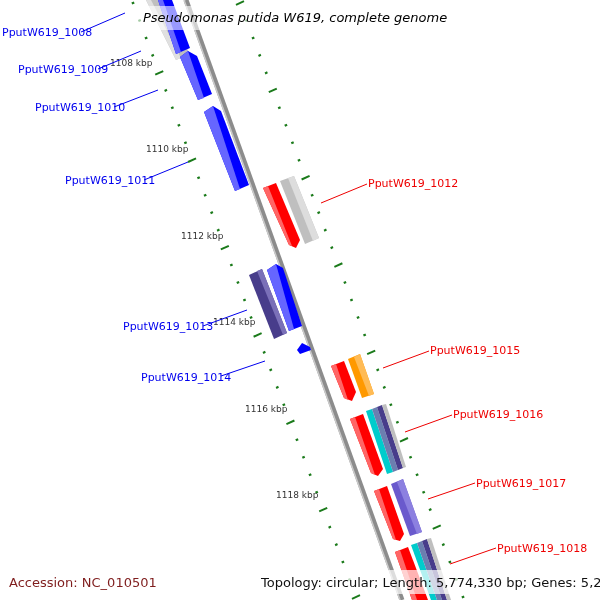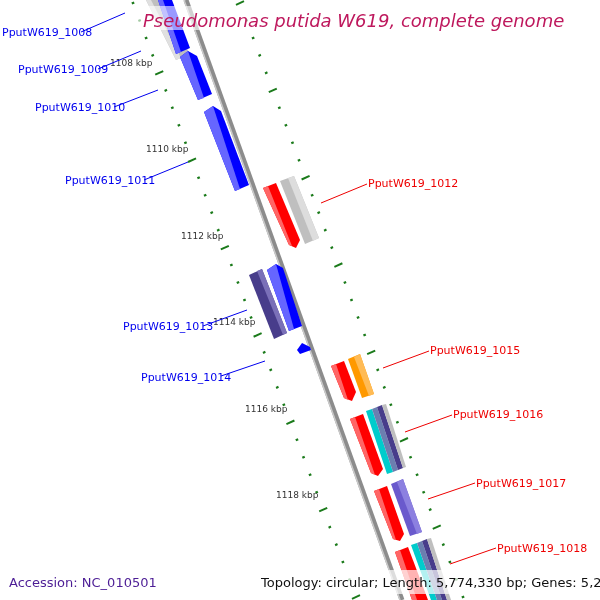--- a/index.html
+++ b/index.html
@@ -1,20 +1,20 @@
 <!DOCTYPE html>
 <html><head>
 <meta charset="utf-8">
 <style>
   html, body { margin:0; padding:0; background:#ffffff; }
   body { width:600px; height:600px; overflow:hidden; position:relative; font-family:"DejaVu Sans", sans-serif; }
   #map { position:absolute; left:0; top:0; width:600px; height:600px; }
   .title-bar { position:absolute; left:130px; top:6px; width:330px; height:24px; background:rgba(255,255,255,0.6); }
-  .title { position:absolute; left:143px; top:10px; font-size:18px; font-style:italic; color:#be185d; white-space:nowrap; font-family:"DejaVu Sans", sans-serif; }
-  .footer-left { position:absolute; left:9px; top:575px; font-size:13px; color:#4c1d95; white-space:nowrap; font-family:"DejaVu Sans", sans-serif; }
+  .title { position:absolute; left:143px; top:10px; font-size:13px; font-style:italic; color:#000000; white-space:nowrap; font-family:"DejaVu Sans", sans-serif; }
+  .footer-left { position:absolute; left:9px; top:575px; font-size:13px; color:#7f1d1d; white-space:nowrap; font-family:"DejaVu Sans", sans-serif; }
   .footer-right-bg { position:absolute; left:255px; top:570px; width:345px; height:24px; background:rgba(255,255,255,0.7); }
   .footer-right { position:absolute; left:261px; top:575px; font-size:13px; color:#111; white-space:nowrap; font-family:"DejaVu Sans", sans-serif; }
   svg text { font-family:"DejaVu Sans", sans-serif; }
 </style>
 </head>
 <body>
 
 <svg id="map" width="600" height="600" viewBox="0 0 600 600">
   <defs>
     <linearGradient id="gBack" x1="0" y1="0" x2="1" y2="0">

